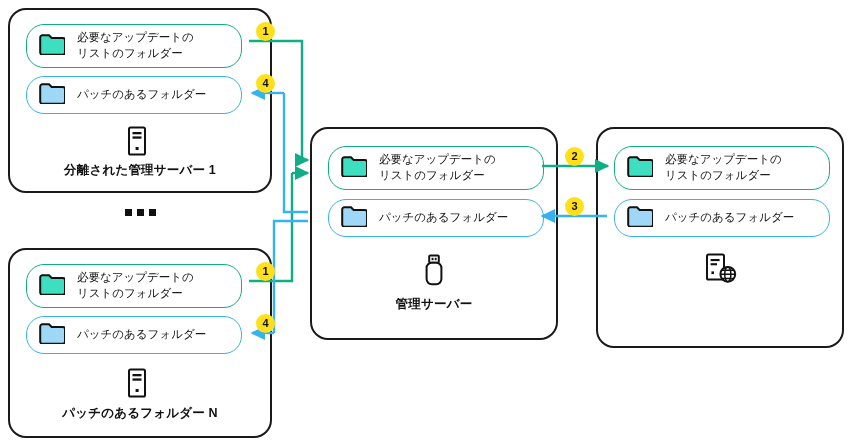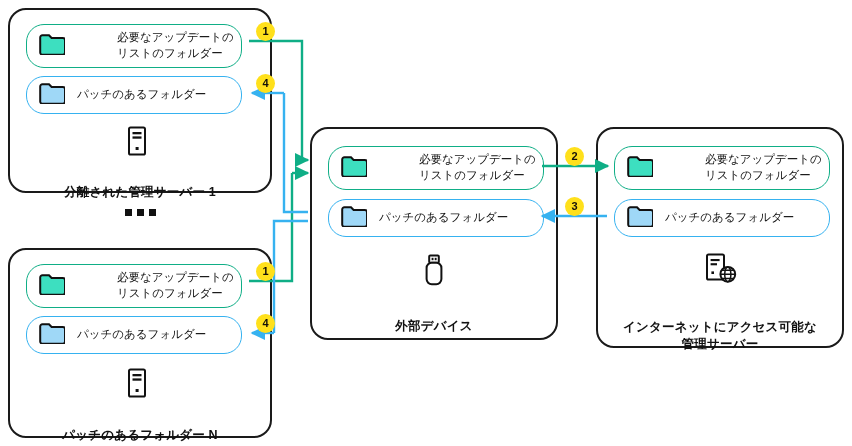--- a/index.html
+++ b/index.html
@@ -24,32 +24,31 @@
   }
   .host-caption{
     position:absolute;
     left:0;right:0;
     text-align:center;
     font-weight:bold;
     font-size:12.5px;
     color:#111111;
     line-height:1.35;
     letter-spacing:.2px;
-    margin-top:22px;
   }
   
   .pill{
     position:absolute;
     box-sizing:border-box;
     border-radius:18px;
     background:#ffffff;
     display:flex;
     align-items:center;
   }
-  .pill.green{border:1.8px solid #0fae86;gap:40px;}
+  .pill.green{border:1.8px solid #0fae86;}
   .pill.blue{border:1.8px solid #36b2f0;}
   .pill-label{
     font-size:11.5px;
     color:#111111;
     line-height:1.35;
     white-space:pre-line;
   }
   .folder-ico{flex:0 0 auto;display:block;}
   
   .devico{position:absolute;}
@@ -204,21 +203,21 @@
 
     <div class="devico" style="left:110px;top:125px;">
       <svg width="24" height="32" viewBox="0 0 24 32">
         <rect x="7.2" y="1.4" width="9.6" height="7.4" rx="1" fill="#ffffff" stroke="#111111" stroke-width="2"></rect>
         <rect x="9.6" y="3.8" width="1.9" height="2.4" fill="#111111"></rect>
         <rect x="12.7" y="3.8" width="1.9" height="2.4" fill="#111111"></rect>
         <rect x="4.6" y="8.8" width="14.8" height="21.4" rx="5.2" fill="#ffffff" stroke="#111111" stroke-width="2"></rect>
       </svg>
     </div>
 
-    <div class="host-caption" style="top:167px;">外部デバイス</div>
+    <div class="host-caption" style="top:167px;">管理サーバー</div>
   </div>
 
   <div class="host" style="left:596px;top:127px;width:248px;height:221px;">
     <div class="pill green" style="left:16px;top:17px;width:216px;height:44px;">
       <span class="folder-ico" style="margin-left:12px;">
         <svg width="26" height="21" viewBox="0 0 26 21">
           <path d="M1.2,3.4 a2.2,2.2 0 0 1 2.2,-2.2 h6.6 l2.6,2.8 h11.2 a2.2,2.2 0 0 1 2.2,2.2 v12.4 a2.2,2.2 0 0 1 -2.2,2.2 h-20.4 a2.2,2.2 0 0 1 -2.2,-2.2 z" fill="#3ddfc0" stroke="#111111" stroke-width="2"></path>
         </svg>
       </span>
       <span class="pill-label" style="margin-left:12px;">必要なアップデートの
@@ -239,22 +238,20 @@
         <rect x="2" y="1.5" width="17" height="25" rx="1.6" fill="#ffffff" stroke="#111111" stroke-width="2"></rect>
         <rect x="5.6" y="6" width="9" height="2.1" fill="#111111"></rect>
         <rect x="5.6" y="10.2" width="6.4" height="2.1" fill="#111111"></rect>
         <rect x="6.4" y="18.4" width="2.6" height="2.6" fill="#111111"></rect>
         <circle cx="22.8" cy="21.3" r="7.4" fill="#ffffff" stroke="#111111" stroke-width="2"></circle>
         <ellipse cx="22.8" cy="21.3" rx="3.1" ry="7.4" fill="none" stroke="#111111" stroke-width="1.5"></ellipse>
         <path d="M15.6,21.3 H30.0 M16.6,17.2 H29.0 M16.6,25.4 H29.0" stroke="#111111" stroke-width="1.5" fill="none"></path>
       </svg>
     </div>
 
-    <div class="host-caption" style="top:168px; white-space:pre-line;">インターネットにアクセス可能な
-管理サーバー</div>
   </div>
 
   <div class="badge" style="left:256px;top:22px;">1</div>
 
   <div class="badge" style="left:256px;top:74px;">4</div>
 
   <div class="badge" style="left:256px;top:262px;">1</div>
 
   <div class="badge" style="left:256px;top:314px;">4</div>
 

